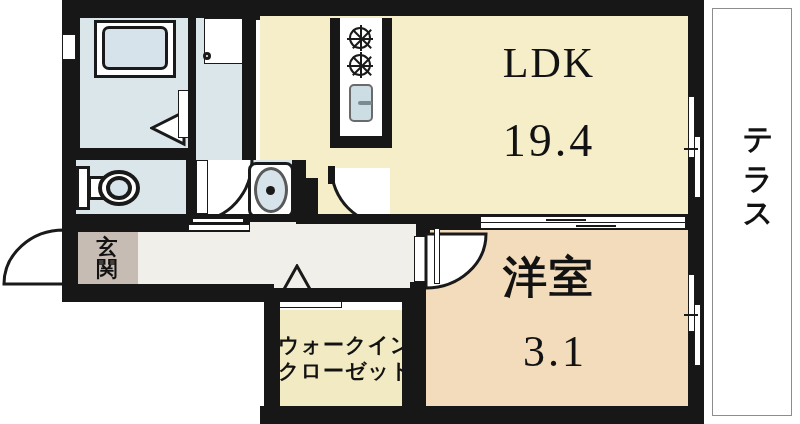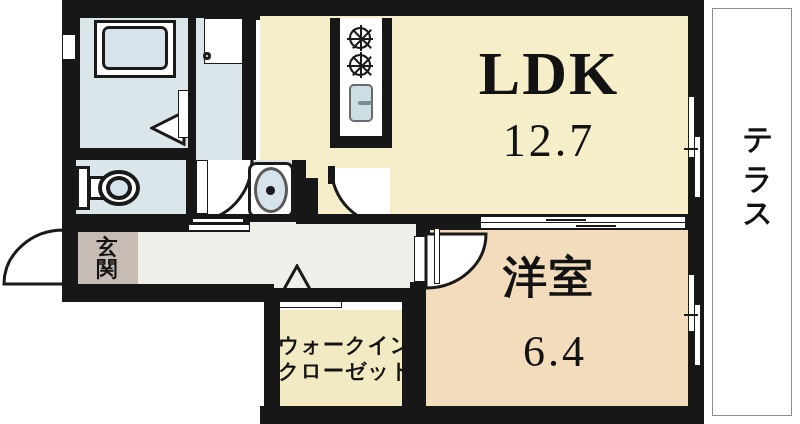--- a/index.html
+++ b/index.html
@@ -12,21 +12,21 @@
   .room{background:#f2dcbb;}
   .water{background:#dbe6eb;}
   .corridor{background:#f1efe9;}
   .genkan{background:#c6bcb4;}
   .wic{background:#f2eac3;}
   .white{background:#ffffff;}
   .terrace{background:#ffffff;}
   .tline{border:1px solid #8d8d8d;}
   
   .lbl{position:absolute;color:#121212;text-align:center;line-height:1;white-space:nowrap;}
-  .lbl-ldk{font-size:62px;font-weight:bold;letter-spacing:2px;}
+  .lbl-ldk{font-size:42px;font-weight:normal;letter-spacing:2px;}
   .lbl-ldk-n{font-size:46px;letter-spacing:3px;}
   .lbl-ys{font-size:44px;font-weight:bold;letter-spacing:2px;}
   .lbl-ys-n{font-size:44px;letter-spacing:3px;}
   .lbl-gk{font-size:21px;font-weight:bold;line-height:1.05;letter-spacing:0px;}
   .lbl-wic{font-size:21px;font-weight:bold;line-height:1.25;letter-spacing:1px;}
   .lbl-ter{font-size:30px;font-weight:bold;line-height:1.45;writing-mode:vertical-rl;letter-spacing:4px;}
   
   .tub-outer{background:#ffffff;border:3px solid #1a1a1a;}
   .tub-inner{background:#d7e3ea;border:3px solid #1a1a1a;border-radius:7px;}
   .basin-box{background:#ffffff;border:3px solid #1a1a1a;border-radius:8px;}
@@ -60,21 +60,21 @@
   <div class="abs wall" style="left:62px;top:0px;width:642px;height:18px;"></div>
 
   <div class="abs wall" style="left:62px;top:0px;width:18px;height:228px;"></div>
 
   <div class="abs wall" style="left:686px;top:0px;width:18px;height:424px;"></div>
 
   <div class="abs ldk" style="left:260px;top:16px;width:428px;height:200px;"></div>
 
   <div class="abs ldk" style="left:416px;top:202px;width:272px;height:22px;"></div>
   <div class="lbl lbl-ldk" style="left:424px;top:42px;width:250px;">LDK</div>
-  <div class="lbl lbl-ldk-n" style="left:424px;top:118px;width:250px;">12.7</div>
+  <div class="lbl lbl-ldk-n" style="left:424px;top:118px;width:250px;">19.4</div>
 
   <div class="abs white" style="left:339px;top:18px;width:44px;height:118px;"></div>
   <div class="abs wall" style="left:330px;top:18px;width:10px;height:126px;"></div>
   <div class="abs wall" style="left:330px;top:136px;width:62px;height:12px;"></div>
   <div class="abs wall" style="left:382px;top:18px;width:10px;height:126px;"></div>
 
   <div class="abs burner" style="left:349px;top:27px;width:22px;height:22px;">
     <div class="spoke" style="left:-4px;top:9px;width:26px;height:2px;"></div>
     <div class="spoke" style="left:9px;top:-4px;width:2px;height:26px;"></div>
     <div class="spoke" style="left:-2px;top:9px;width:26px;height:2px;transform:rotate(45deg);"></div>
@@ -165,21 +165,21 @@
       <polygon points="17,2 31,27 3,27" fill="#f1efe9" stroke="#1a1a1a" stroke-width="3"></polygon>
     </svg>
   </div>
 
   <div class="abs wall" style="left:62px;top:222px;width:188px;height:10px;"></div>
   <div class="abs wall" style="left:62px;top:284px;width:212px;height:18px;"></div>
   <div class="abs wall" style="left:62px;top:228px;width:16px;height:62px;"></div>
 
   <div class="abs room" style="left:424px;top:228px;width:264px;height:180px;"></div>
   <div class="lbl lbl-ys" style="left:424px;top:256px;width:250px;">洋室</div>
-  <div class="lbl lbl-ys-n" style="left:430px;top:330px;width:250px;">6.4</div>
+  <div class="lbl lbl-ys-n" style="left:430px;top:330px;width:250px;">3.1</div>
 
   <div class="abs wall" style="left:416px;top:214px;width:272px;height:16px;"></div>
 
   <div class="abs slide" style="left:480px;top:216px;width:206px;height:7px;"></div>
   <div class="abs slide" style="left:480px;top:222px;width:206px;height:7px;"></div>
   <div class="abs winbar" style="left:546px;top:219px;width:40px;height:2px;"></div>
   <div class="abs winbar" style="left:576px;top:225px;width:40px;height:2px;"></div>
 
   <div class="abs wall" style="left:416px;top:228px;width:14px;height:14px;"></div>
   <div class="abs white" style="left:414px;top:236px;width:14px;height:46px;border:1.5px solid #1a1a1a;"></div>

